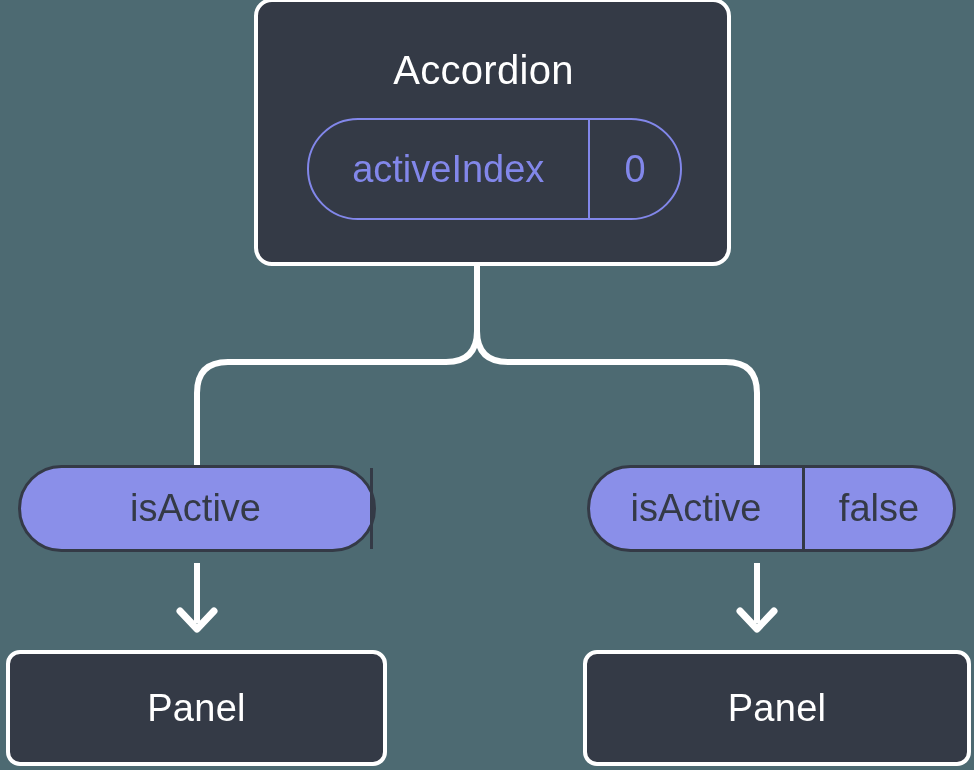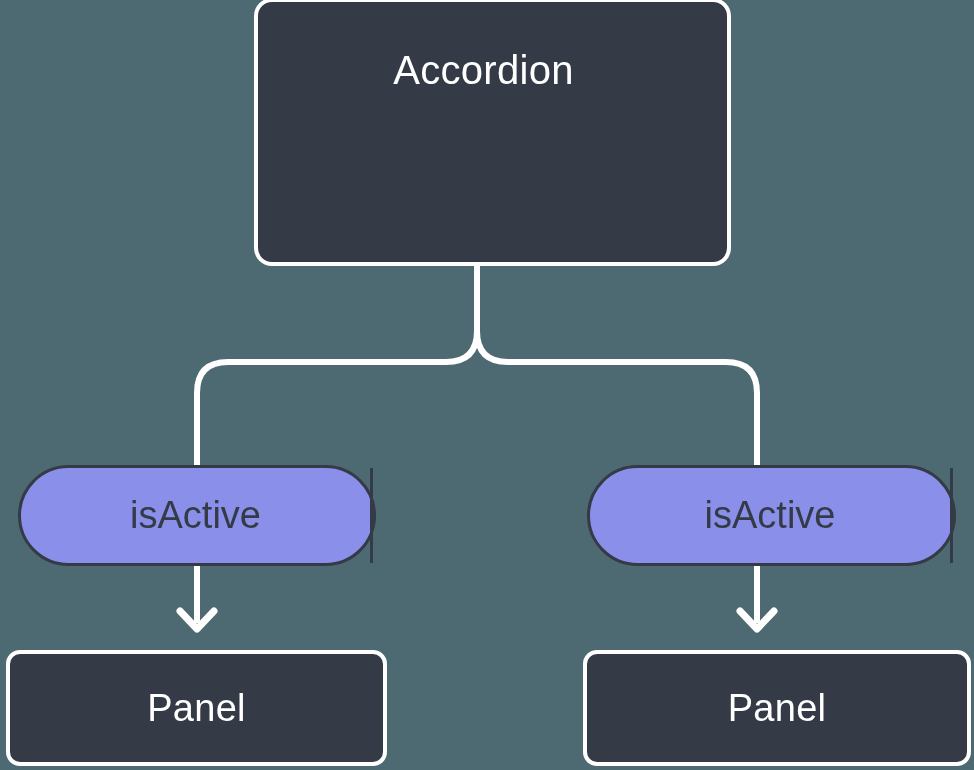--- a/index.html
+++ b/index.html
@@ -77,21 +77,21 @@
   .sp-value {
     width: 90px;
     display: flex;
     align-items: center;
     justify-content: center;
   }
   
   .prop-pill {
     position: absolute;
     top: 465px;
-    height: 101px;
+    height: 87px;
     box-sizing: border-box;
     background: var(--accent-purple, #8a8fe9);
     border: 3px solid var(--text-dark, #343a46);
     border-radius: 51px;
     display: flex;
     align-items: stretch;
     color: var(--text-dark, #343a46);
     font-size: 38px;
     z-index: 2;
   }
@@ -144,30 +144,36 @@
     <path d="M477 263 V331 Q477 362 446 362 H228 Q197 362 197 393 V468"></path>
     <path d="M477 263 V331 Q477 362 508 362 H726 Q757 362 757 393 V468"></path>
     <path d="M197 563 V623"></path>
     <path class="arrowhead" d="M180 611 L197 629 L214 611"></path>
     <path d="M757 563 V623"></path>
     <path class="arrowhead" d="M740 611 L757 629 L774 611"></path>
   </svg>
 
   <div class="node-root">
     <div class="node-title">Accordion</div>
+    <div class="state-pill">
+      <span class="sp-label">activeIndex</span>
+      <span class="sp-divider"></span>
+      <span class="sp-value">0</span>
+    </div>
   </div>
 
   <div class="prop-pill left">
     <span class="pp-label">isActive</span>
     <span class="pp-divider"></span>
   </div>
 
   <div class="prop-pill right">
     <span class="pp-label">isActive</span>
     <span class="pp-divider"></span>
+    <span class="pp-value">false</span>
   </div>
 
   <div class="panel left">
     <span>Panel</span>
   </div>
 
   <div class="panel right">
     <span>Panel</span>
   </div>
 

